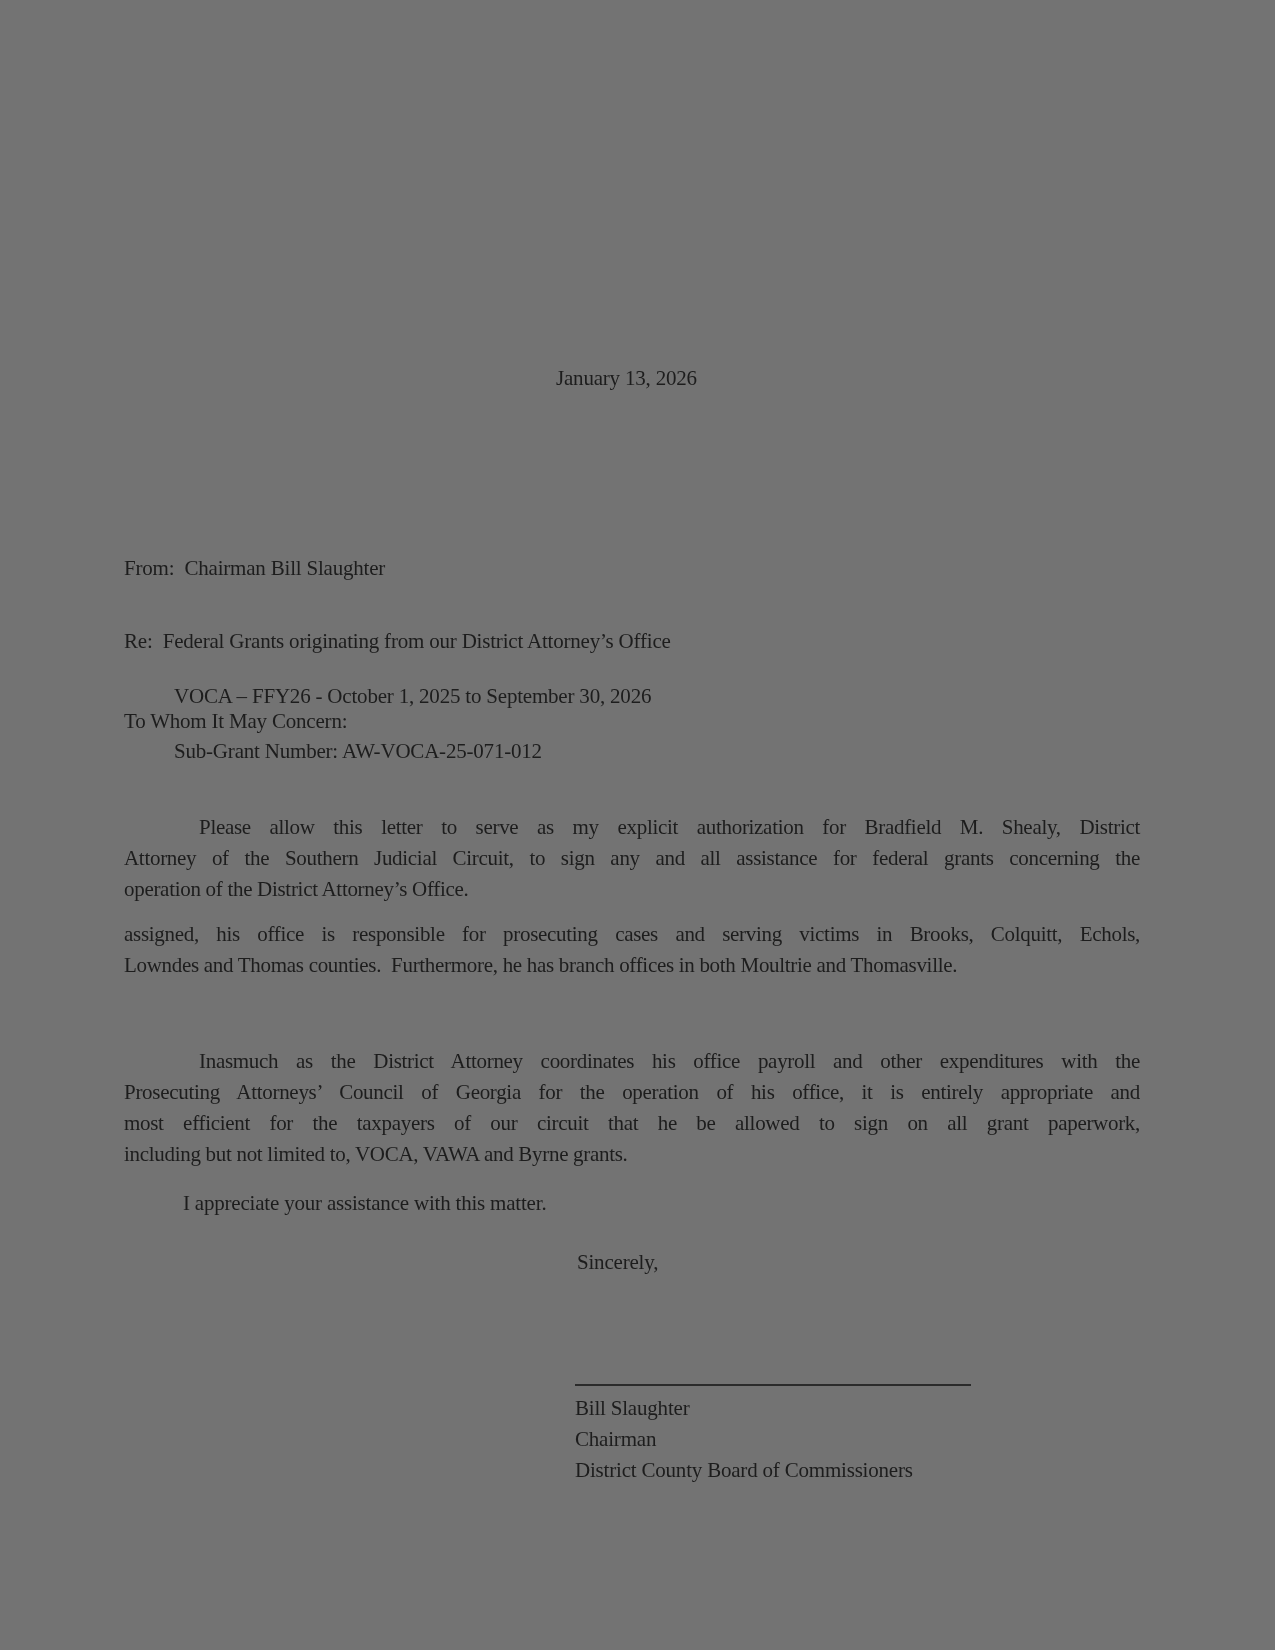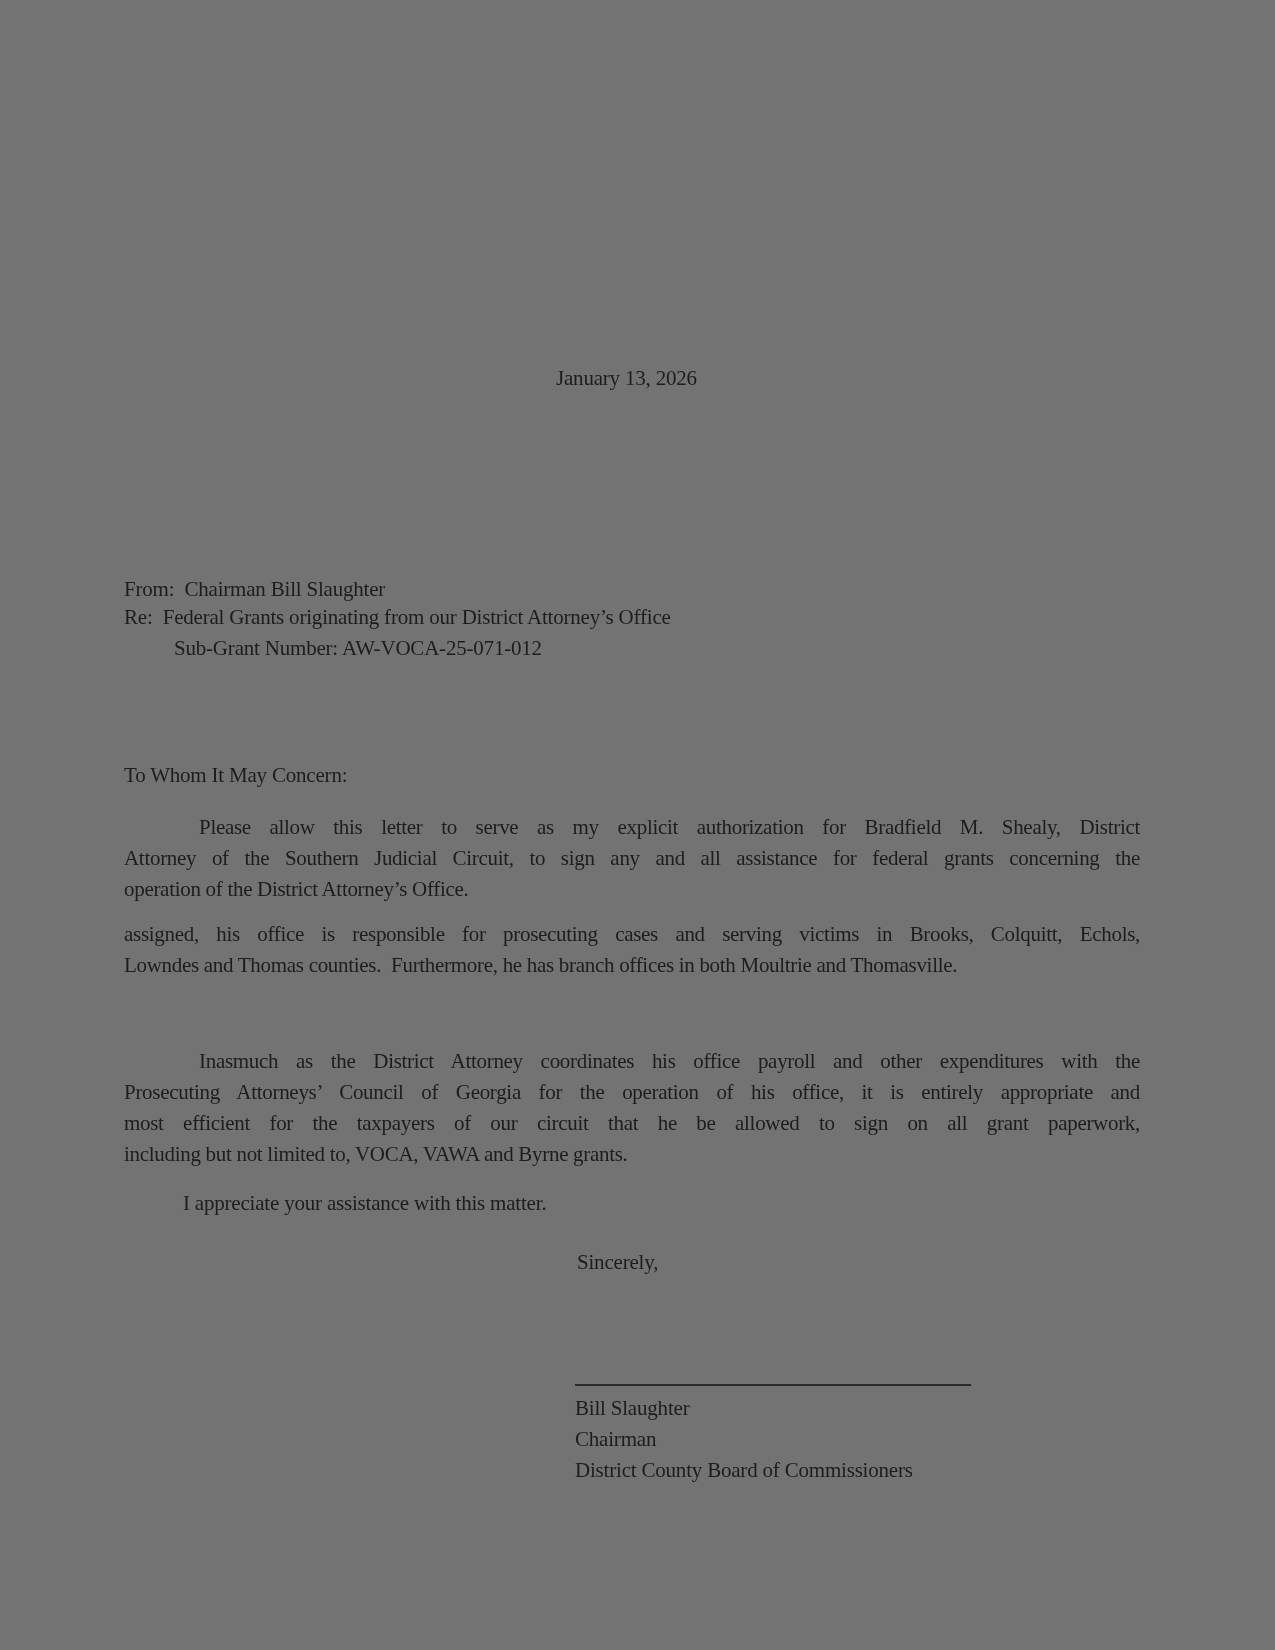--- a/index.html
+++ b/index.html
@@ -16,25 +16,25 @@
     font-size: 21px;
     line-height: 31px;
     color: #1d1d1d;
     letter-spacing: -0.2px;
     overflow: hidden;
   }
   .abs { position: absolute; }
 
   .date-line   { left: 556px; top: 363px; }
   .to-line     { left: 124px; top: 484px; white-space: pre-wrap; }
-  .from-line   { left: 124px; top: 574px; white-space: pre-wrap; }
+  .from-line   { left: 124px; top: 553px; white-space: pre-wrap; }
   .re-block    { left: 124px; top: 602px; width: 1016px; }
-  .re-block .re-line { white-space: pre-wrap; }
+  .re-block .re-line { white-space: pre-wrap; margin-top: 24px; }
   .re-block .re-cont { padding-left: 50px; }
-  .salutation  { left: 124px; top: 760px; white-space: pre-wrap; }
+  .salutation  { left: 124px; top: 706px; white-space: pre-wrap; }
 
   .body-para { left: 124px; width: 1016px; }
   .para-1 { top: 812px; }
   .para-2 { top: 919px; }
   .para-3 { top: 1046px; }
 
   .jline {
     text-align: justify;
     text-align-last: justify;
     text-justify: inter-word;
@@ -61,20 +61,21 @@
 
 <div class="page">
 
   <div class="abs date-line">January 13, 2026</div>
 
 
   <div class="abs from-line">From:  Chairman Bill Slaughter</div>
 
   <div class="abs re-block">
     <div class="re-line">Re:  Federal Grants originating from our District Attorney’s Office</div>
+    <div class="re-line re-cont">VOCA – FFY26 - October 1, 2025 to September 30, 2026</div>
     <div class="re-line re-cont">Sub-Grant Number: AW-VOCA-25-071-012</div>
   </div>
 
   <div class="abs salutation">To Whom It May Concern:</div>
 
   <div class="abs body-para para-1">
     <div class="jline indent">Please allow this letter to serve as my explicit authorization for Bradfield M. Shealy, District</div>
     <div class="jline">Attorney of the Southern Judicial Circuit, to sign any and all assistance for federal grants concerning the</div>
     <div class="jline last">operation of the District Attorney’s Office.</div>
   </div>

